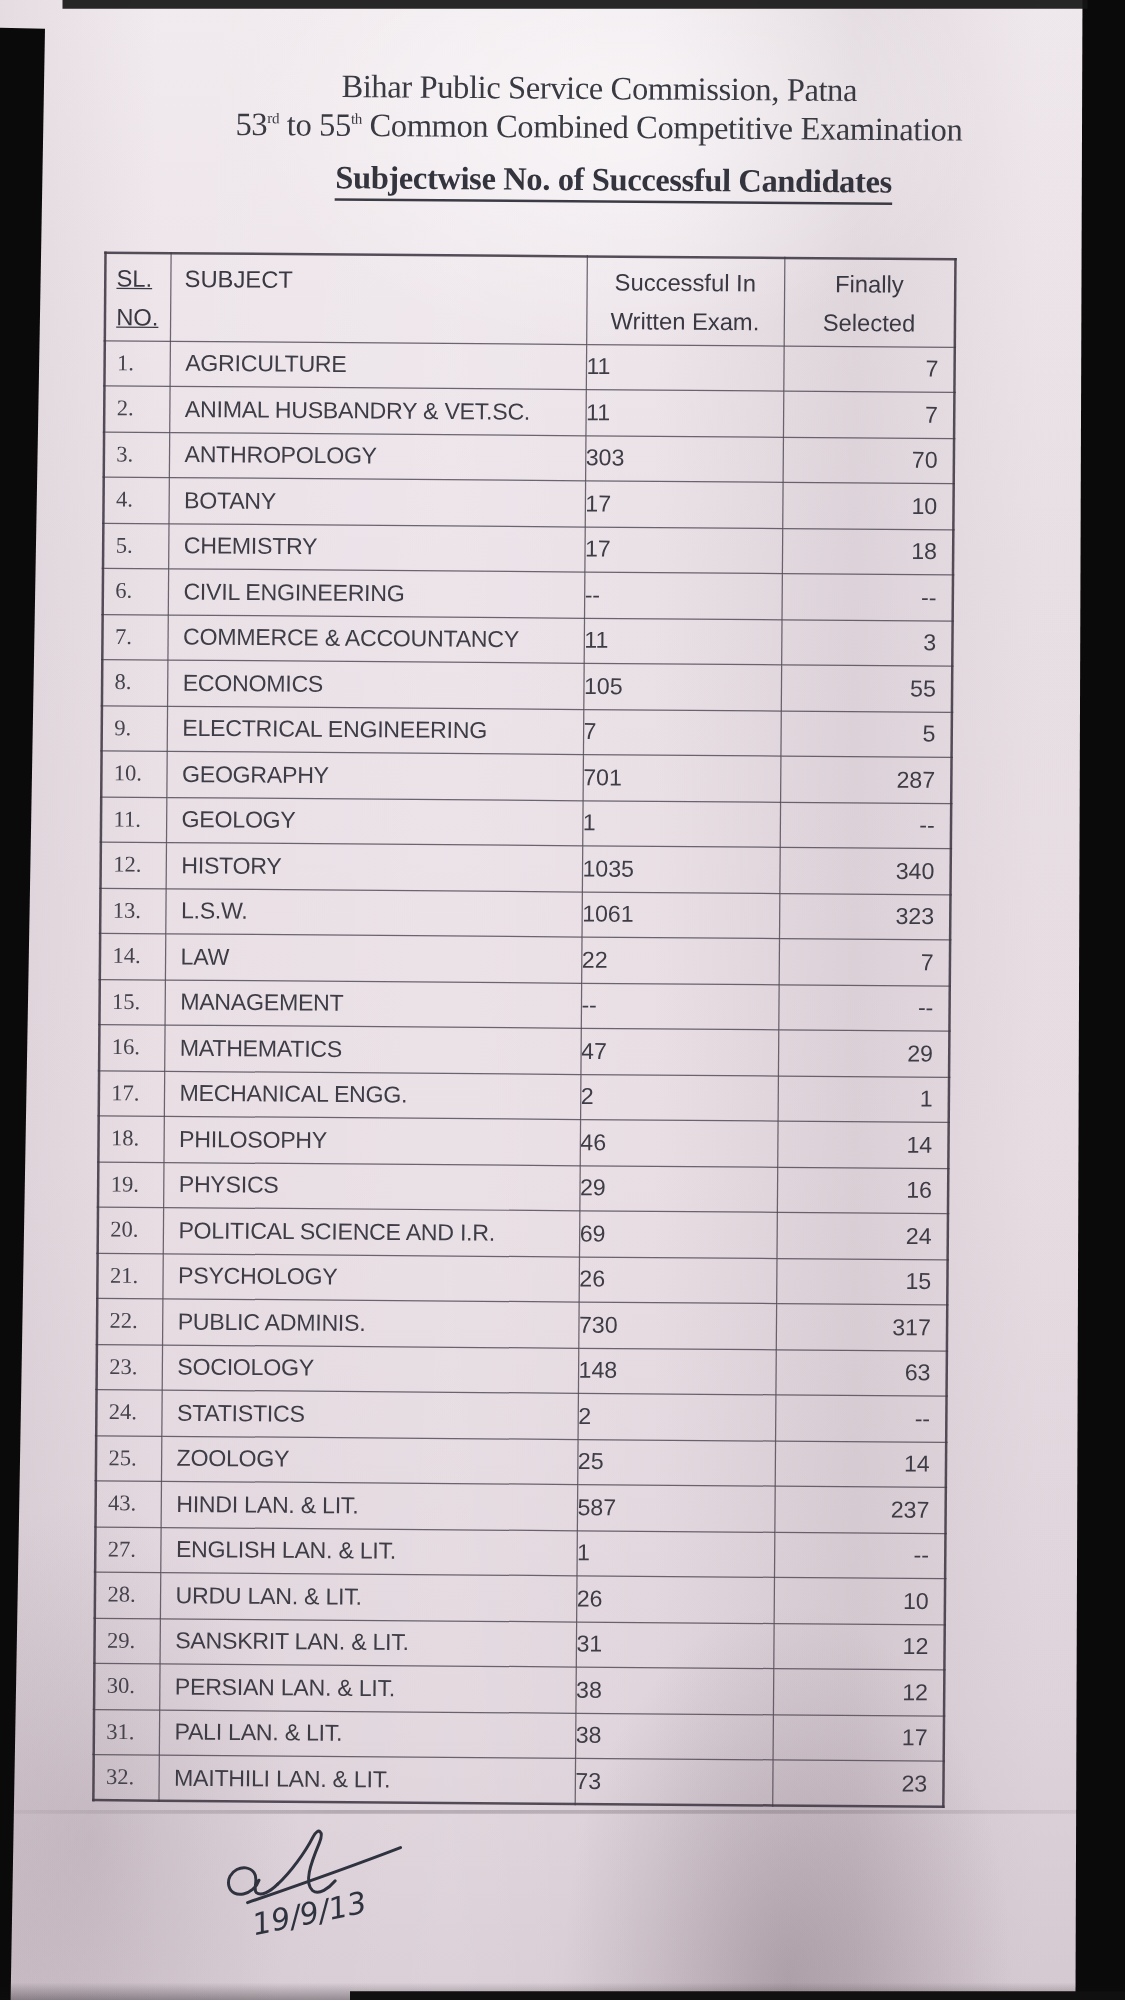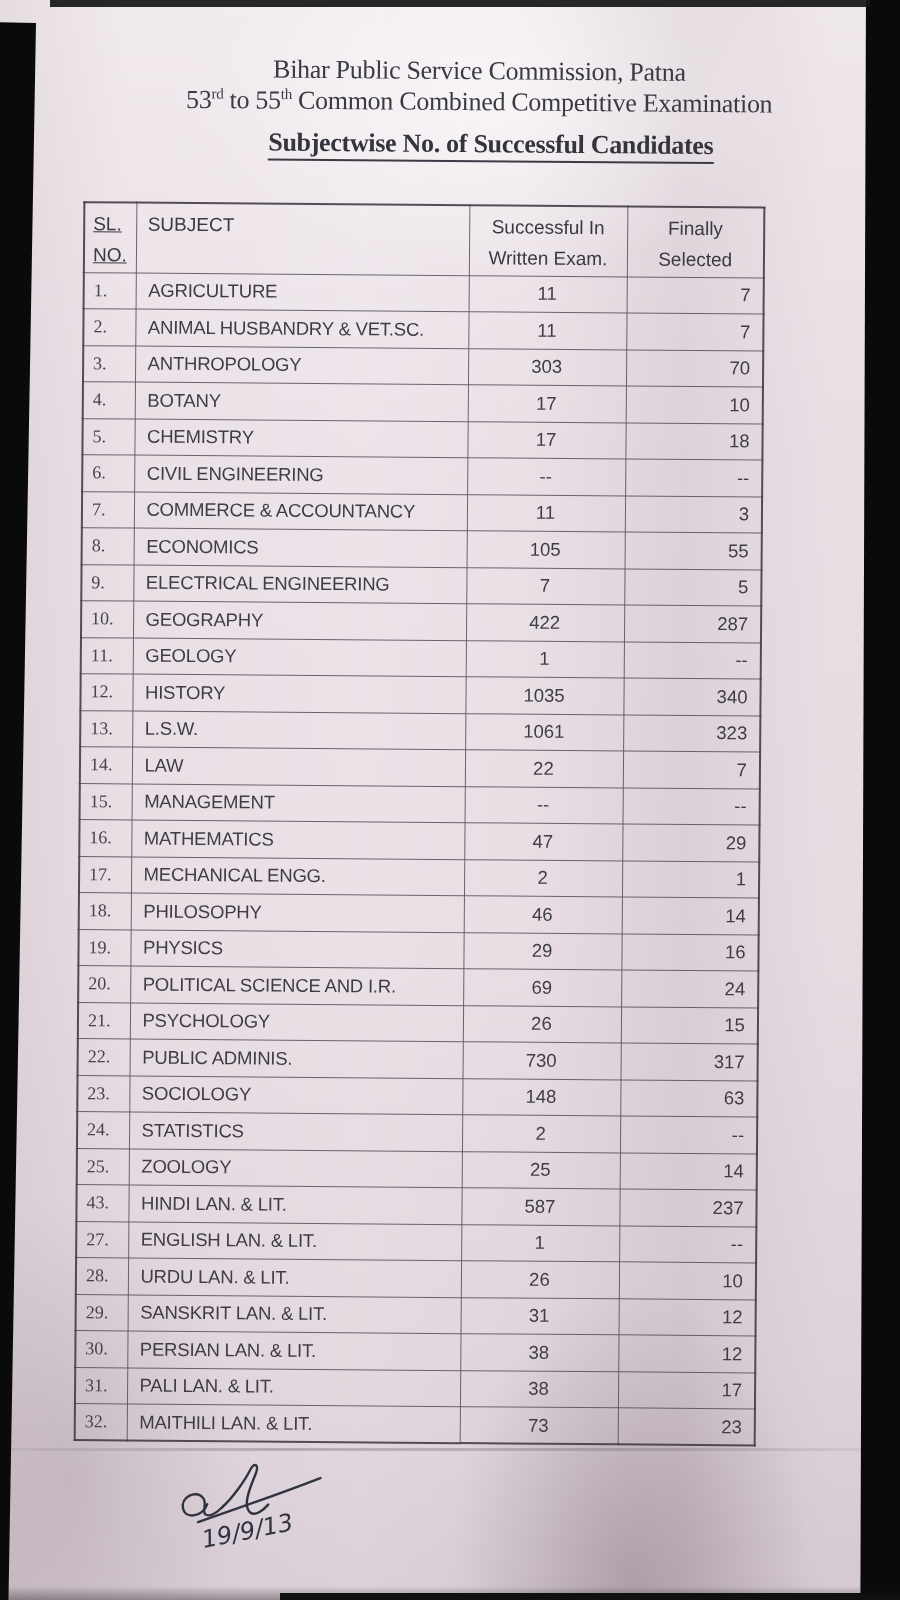--- a/index.html
+++ b/index.html
@@ -51,21 +51,21 @@
     left: 60px;
     width: 840px;
     text-align: center;
     font-family: "Liberation Serif", serif;
     font-size: 26px;
     letter-spacing: -0.3px;
     color: #3a3a43;
   }
   .hdr-line1 { top: 56px; }
   .hdr-line2 { top: 87px; }
-  .hdr-line2 sup { font-size: 15px; }
+  .hdr-line2 sup { font-size: 12px; }
   .doc-title {
     position: absolute;
     left: 60px;
     top: 129px;
     width: 840px;
     text-align: center;
     transform: translateX(12px);
   }
   .doc-title span {
     font-family: "Liberation Serif", serif;
@@ -114,21 +114,21 @@
   th.h-written div { text-align: center; }
   th.h-selected div { text-align: center; }
   td { vertical-align: middle; }
   td.c-sl {
     font-family: "Liberation Serif", serif;
     font-size: 18px;
     padding-left: 9px;
     color: #45444e;
   }
   td.c-subject { padding-left: 12px; letter-spacing: -0.2px; }
-  td.c-written { text-align: center; padding-right: 1px; }
+  td.c-written { text-align: left; padding-right: 1px; }
   td.c-selected { text-align: right; padding-right: 12px; }
 
   
   .signature {
     position: absolute;
     left: 182px;
     top: 1452px;
     width: 190px;
     height: 110px;
   }
@@ -222,21 +222,21 @@
   </tr>
           <tr>
     <td class="c-sl">9.</td>
     <td class="c-subject">ELECTRICAL ENGINEERING</td>
     <td class="c-written">7</td>
     <td class="c-selected">5</td>
   </tr>
           <tr>
     <td class="c-sl">10.</td>
     <td class="c-subject">GEOGRAPHY</td>
-    <td class="c-written">422</td>
+    <td class="c-written">701</td>
     <td class="c-selected">287</td>
   </tr>
           <tr>
     <td class="c-sl">11.</td>
     <td class="c-subject">GEOLOGY</td>
     <td class="c-written">1</td>
     <td class="c-selected">--</td>
   </tr>
           <tr>
     <td class="c-sl">12.</td>

